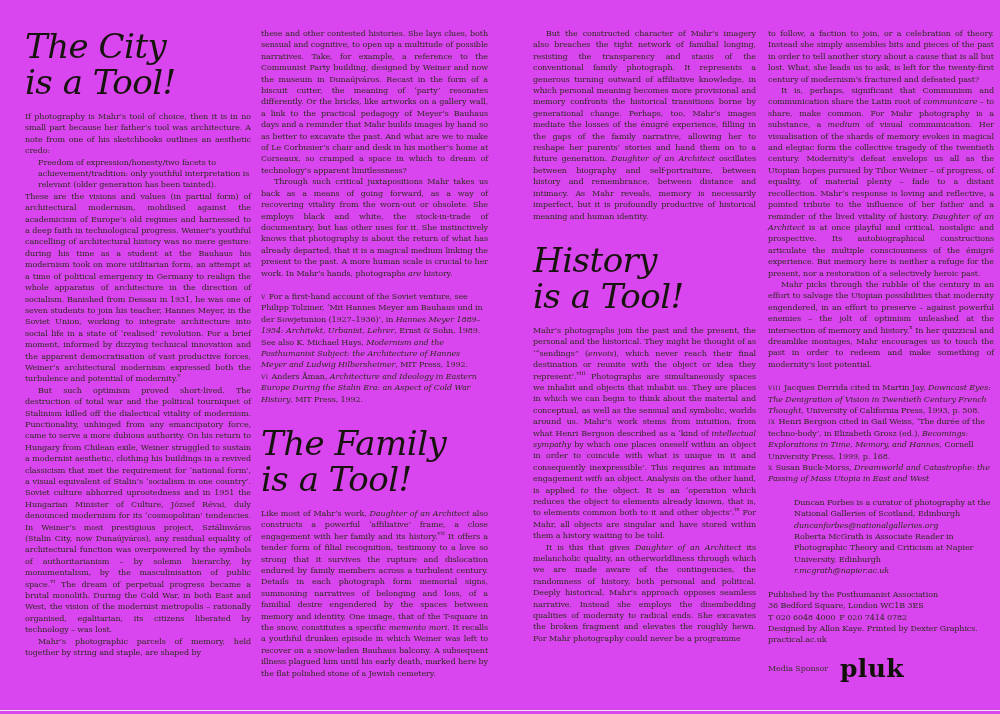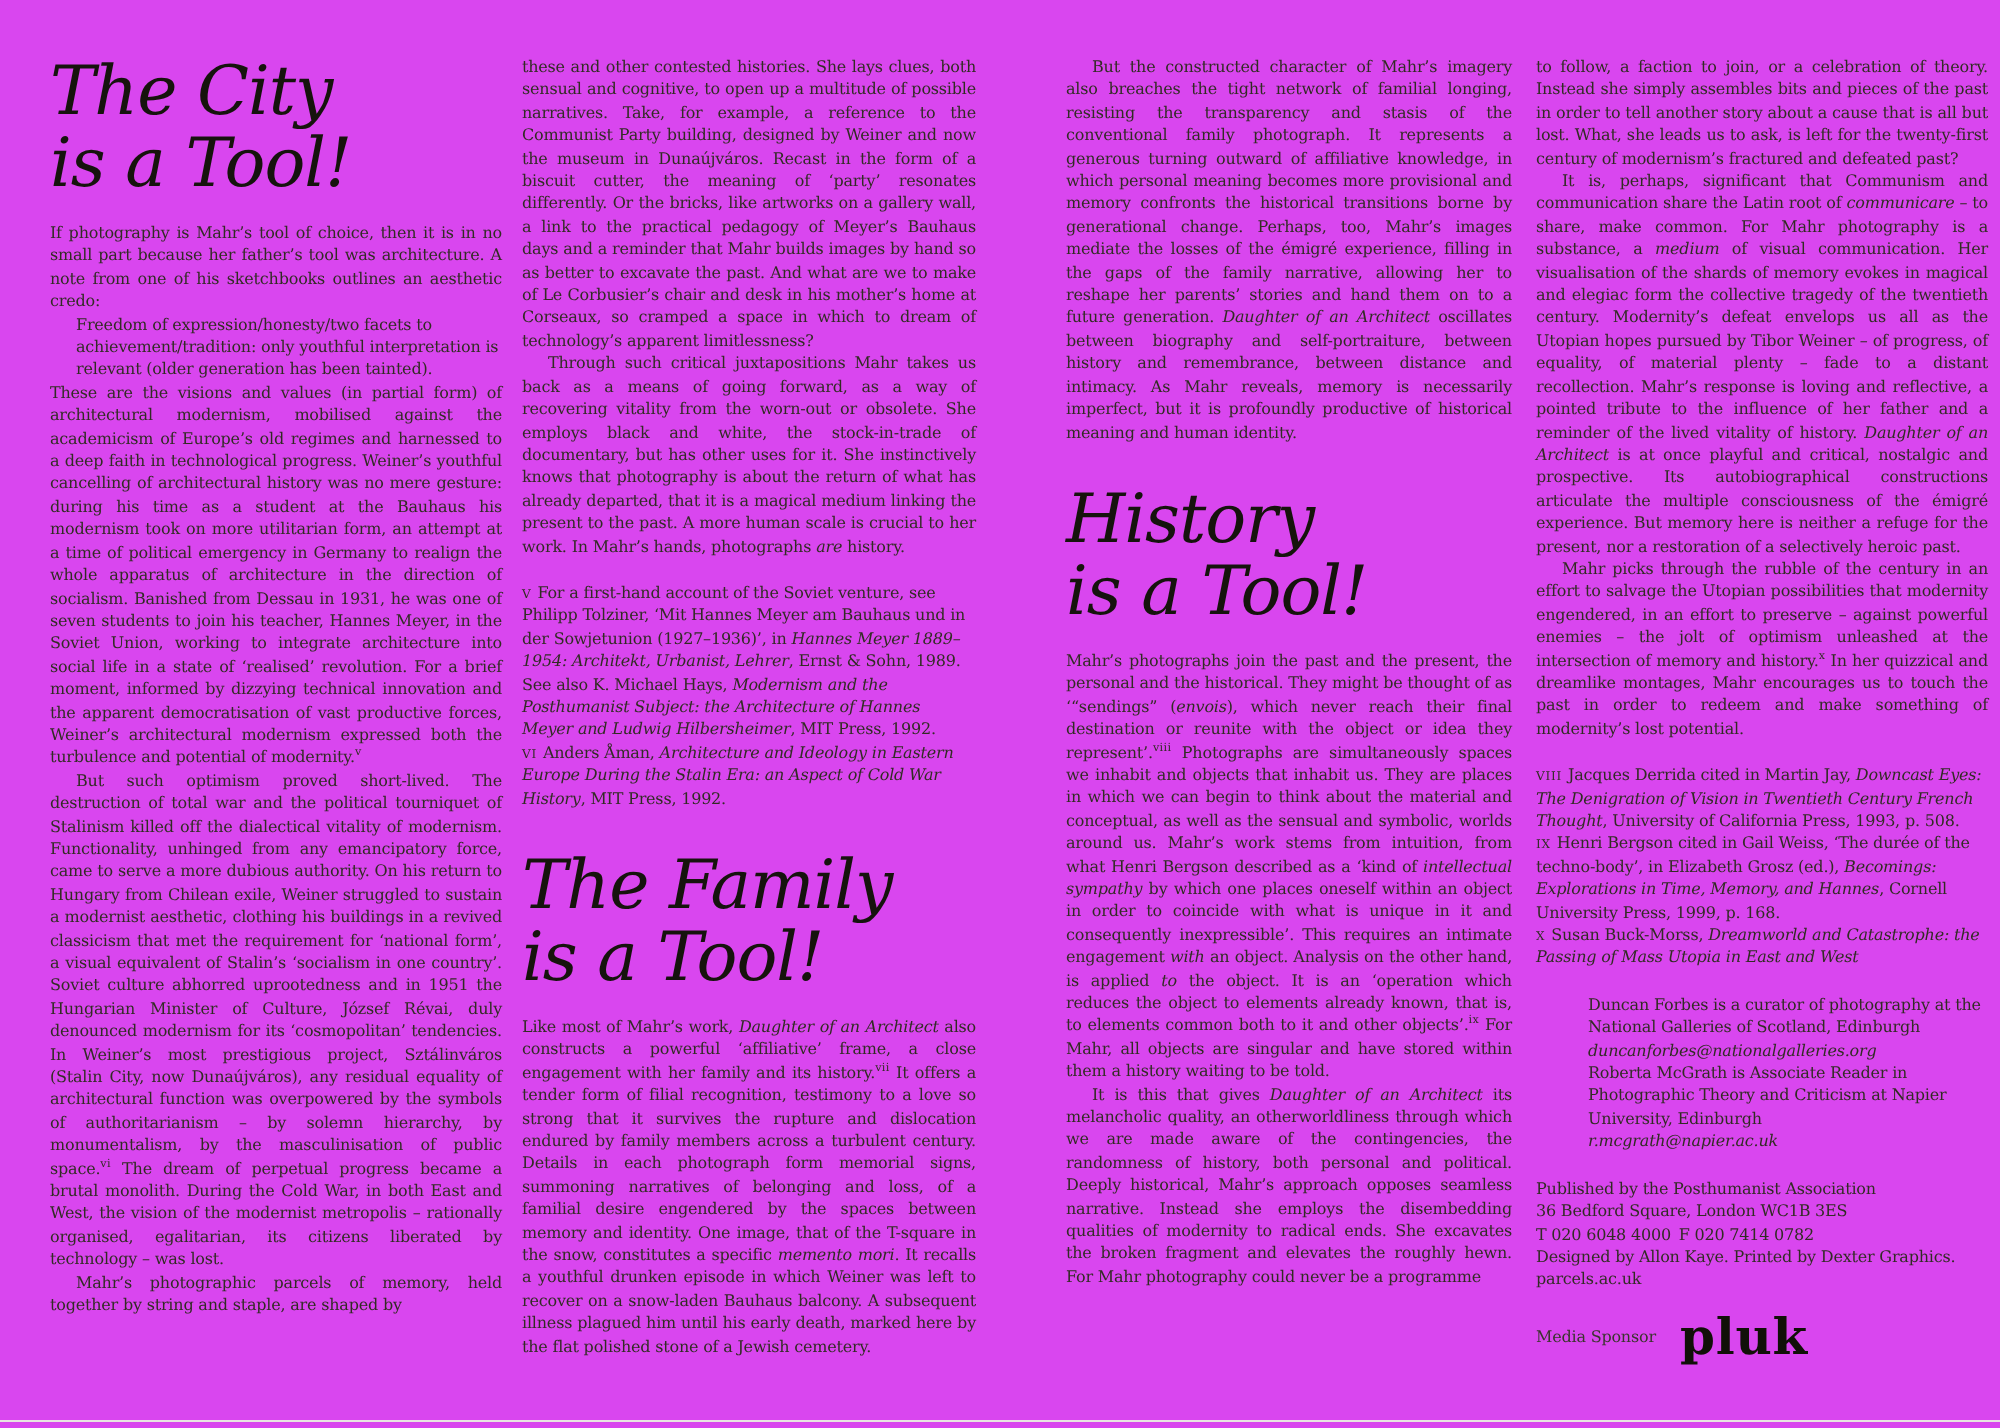--- a/index.html
+++ b/index.html
@@ -126,21 +126,21 @@
         <div>Duncan Forbes is a curator of photography at the National Galleries of Scotland, Edinburgh</div>
         <div class="it">duncanforbes@nationalgalleries.org</div>
         <div>Roberta McGrath is Associate Reader in Photographic Theory and Criticism at Napier University, Edinburgh</div>
         <div class="it">r.mcgrath@napier.ac.uk</div>
       </div>
       <div class="pub">
         <div>Published by the Posthumanist Association</div>
         <div>36 Bedford Square, London WC1B 3ES</div>
         <div>T 020 6048 4000 F 020 7414 0782</div>
         <div>Designed by Allon Kaye. Printed by Dexter Graphics.</div>
-        <div>parcels.ac.uk</div>
+        <div>practical.ac.uk</div>
       </div>
       <div class="sponsor">
         <span class="sponsor-label">Media Sponsor</span>
         <span class="pluk-logo">pluk</span>
       </div>
     </div>
 
   </div>
   <div class="bottom-rule"></div>
 </div>

